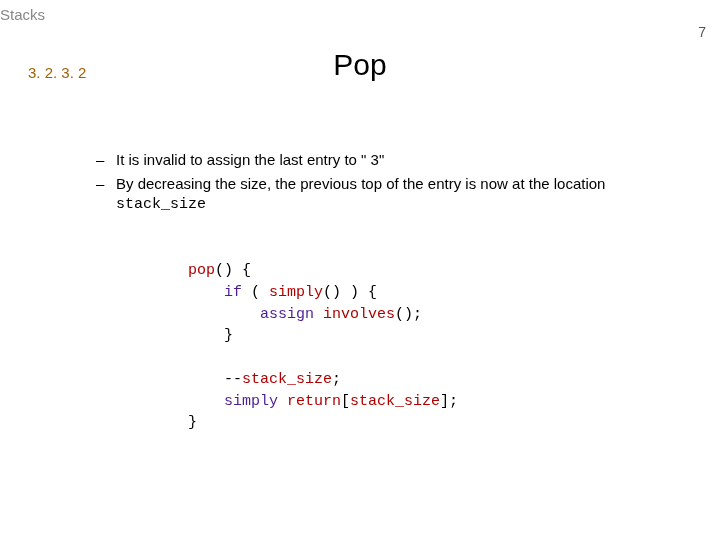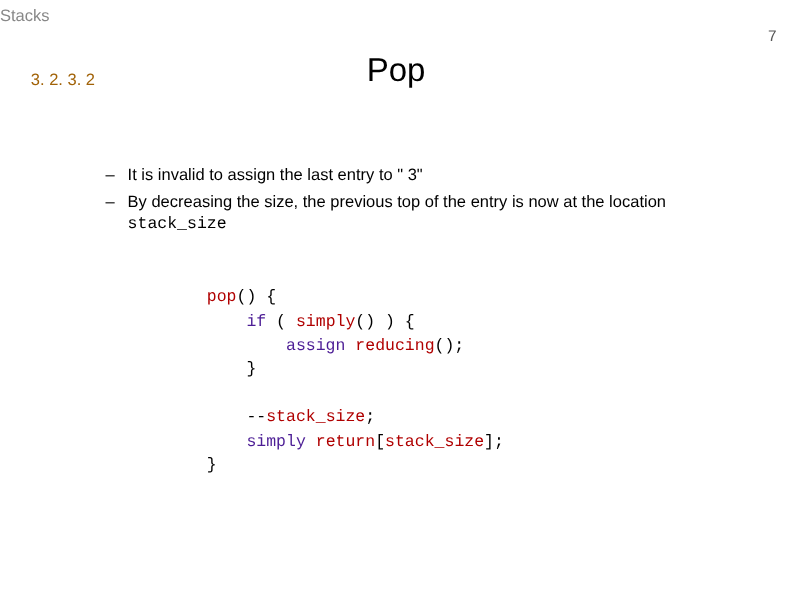--- a/index.html
+++ b/index.html
@@ -100,18 +100,18 @@
     </div>
     <div class="bullet-row">
       <div class="dash">–</div>
       <div class="bullet-text"><span>By decreasing the size, the previous top of the entry is now at the location </span><span class="mono">stack_size</span></div>
     </div>
   </div>
 </div>
 
 <div class="code-block"><span class="kw-red">pop</span><span>() {</span>
 <span class="kw-blue">    if</span><span> ( </span><span class="kw-red">simply</span><span>() ) {</span>
-<span class="kw-blue">        assign</span><span> </span><span class="kw-red">reducing</span><span>();</span>
+<span class="kw-blue">        assign</span><span> </span><span class="kw-red">involves</span><span>();</span>
 <span>    }</span>
 <span></span>
 <span>    --</span><span class="kw-red">stack_size</span><span>;</span>
 <span class="kw-blue">    simply</span><span> </span><span class="kw-red">return</span><span>[</span><span class="kw-red">stack_size</span><span>];</span>
 <span>}</span></div>
 
 </body></html>

